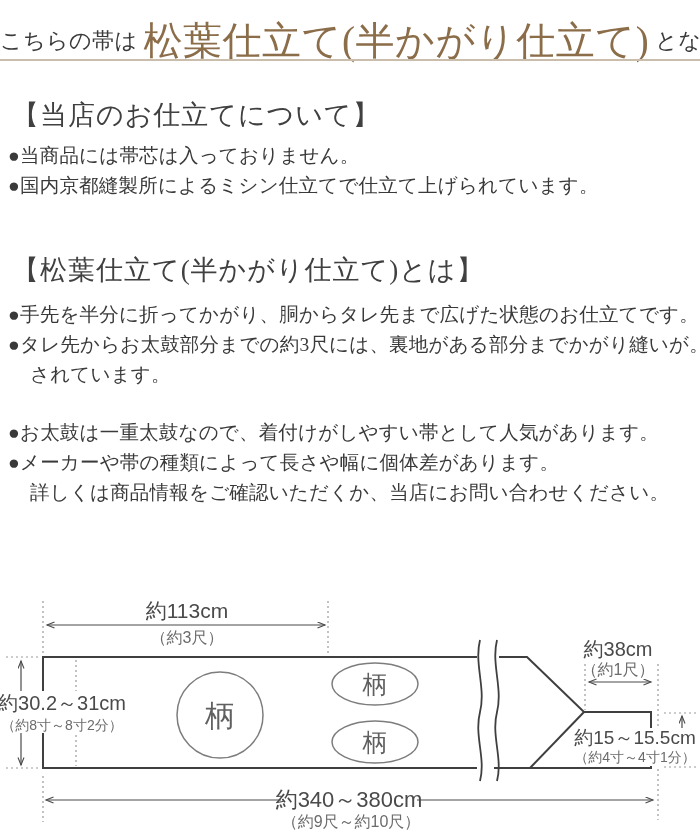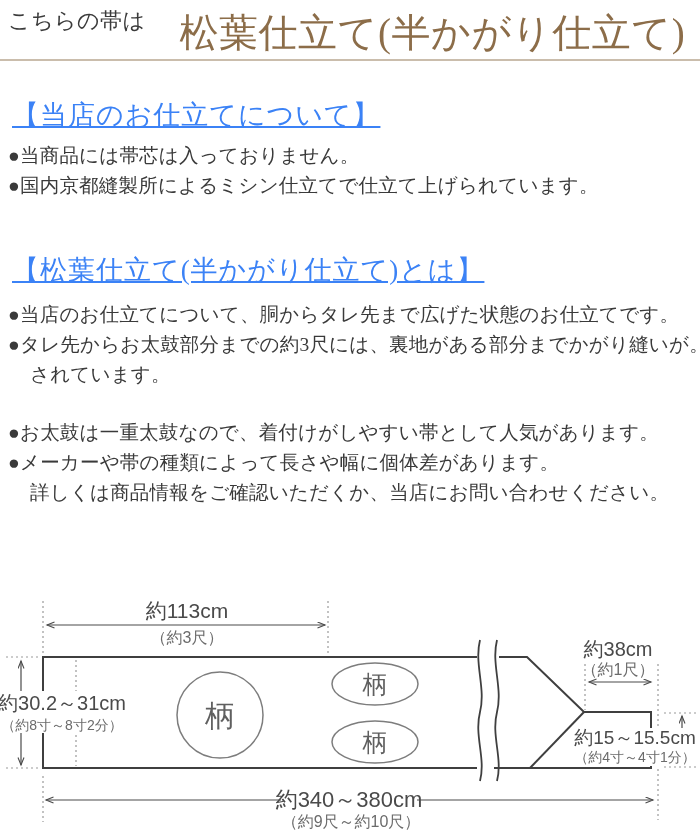--- a/index.html
+++ b/index.html
@@ -3,32 +3,32 @@
 <meta charset="utf-8">
 <style>
   html,body{margin:0;padding:0;}
   body{
     width:700px;height:840px;position:relative;background:#ffffff;
     font-family:"Liberation Serif","DejaVu Serif",serif;
     overflow:hidden;
   }
   
   .title-row{
-    position:absolute;top:6px;left:8px;width:676px;
-    display:flex;align-items:flex-start;white-space:nowrap;gap:28px;
+    position:absolute;top:6px;left:0;width:676px;
+    display:flex;align-items:center;white-space:nowrap;
   }
   .title-prefix,.title-suffix{font-size:22px;color:#3a3a3a;letter-spacing:0.5px;}
-  .title-main{font-size:39px;color:#8c6d49;margin:0 6px;letter-spacing:0.5px;}
+  .title-main{font-size:39px;color:#8c6d49;margin:8px 6px;letter-spacing:0.5px;}
   .divider{
     position:absolute;top:59px;left:0;width:700px;height:2px;background:#cabdac;
   }
   
   .sec-heading{
-    position:absolute;left:12px;font-size:27px;color:#3b82f6;
-    letter-spacing:1px;white-space:nowrap;text-decoration:underline;
+    position:absolute;left:12px;font-size:27px;color:#404040;
+    letter-spacing:1px;white-space:nowrap;
   }
   #sec1-heading{top:97px;}
   #sec2-heading{top:252px;}
   .lines{position:absolute;left:8px;width:690px;color:#3a3a3a;font-size:19.5px;}
   #sec1-lines{top:141px;}
   #sec2-lines{top:300px;}
   .line{line-height:30px;white-space:nowrap;letter-spacing:0.2px;}
   .line.indent{padding-left:22px;}
   .line.gap{margin-top:28px;}
   
@@ -57,21 +57,21 @@
 <div class="divider"></div>
 
 <div id="sec1-heading" class="sec-heading">【当店のお仕立てについて】</div>
 <div id="sec1-lines" class="lines">
   <div class="line">●当商品には帯芯は入っておりません。</div>
   <div class="line">●国内京都縫製所によるミシン仕立てで仕立て上げられています。</div>
 </div>
 
 <div id="sec2-heading" class="sec-heading">【松葉仕立て(半かがり仕立て)とは】</div>
 <div id="sec2-lines" class="lines">
-  <div class="line">●当店のお仕立てについて、胴からタレ先まで広げた状態のお仕立てです。</div>
+  <div class="line">●手先を半分に折ってかがり、胴からタレ先まで広げた状態のお仕立てです。</div>
   <div class="line">●タレ先からお太鼓部分までの約3尺には、裏地がある部分までかがり縫いが。</div>
   <div class="line indent">されています。</div>
   <div class="line gap">●お太鼓は一重太鼓なので、着付けがしやすい帯として人気があります。</div>
   <div class="line">●メーカーや帯の種類によって長さや幅に個体差があります。</div>
   <div class="line indent">詳しくは商品情報をご確認いただくか、当店にお問い合わせください。</div>
 </div>
 
 <svg id="diagram" width="700" height="255" viewBox="0 585 700 255" xmlns="http://www.w3.org/2000/svg">
   <defs>
     <marker id="arrS" markerWidth="10" markerHeight="9" refX="8" refY="3.5" orient="auto-start-reverse" markerUnits="userSpaceOnUse">

